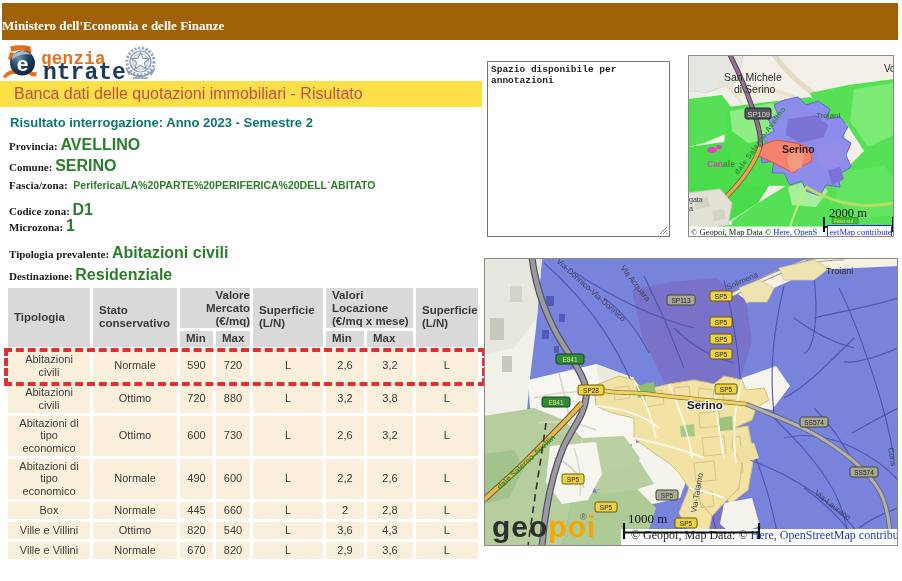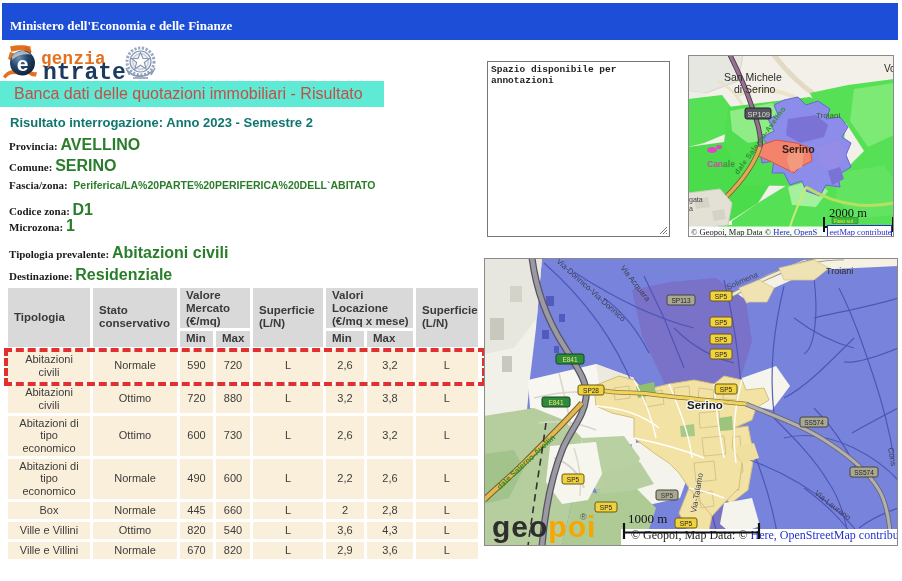--- a/index.html
+++ b/index.html
@@ -1,20 +1,20 @@
 <!DOCTYPE html>
 <html><head>
 <meta charset="utf-8">
 <style>
   html,body{margin:0;padding:0;background:#ffffff;}
   body{width:902px;height:581px;position:relative;overflow:hidden;font-family:"Liberation Sans",sans-serif;}
   .abs{position:absolute;}
-  #topbar{left:2px;top:3px;width:896px;height:37px;background:#1d4ed8;color:#fff;
-    font-family:"Liberation Serif",serif;font-weight:bold;font-size:13px;line-height:46px;padding-left:8px;overflow:hidden;box-sizing:border-box;}
-  #pinkbar{left:0;top:81px;width:384px;height:26px;background:#5eead4;}
+  #topbar{left:2px;top:3px;width:896px;height:37px;background:#a16207;color:#fff;
+    font-family:"Liberation Serif",serif;font-weight:bold;font-size:13px;line-height:46px;overflow:hidden;box-sizing:border-box;}
+  #pinkbar{left:0;top:81px;width:482px;height:26px;background:#fde047;}
   #pinkbar span{position:absolute;left:14px;top:3.5px;font-size:16px;color:#c05048;}
   #heading{left:10px;top:115px;font-size:13px;font-weight:bold;color:#0f766e;}
   .lbl{position:absolute;left:9px;font-family:"Liberation Serif",serif;font-weight:bold;font-size:11px;color:#1a1a1a;}
   .lbl b{font-family:"Liberation Sans",sans-serif;font-weight:bold;font-size:16px;color:#2a7d2a;}
   table{position:absolute;left:5px;top:285px;border-collapse:separate;border-spacing:3px;table-layout:fixed;}
   th,td{box-sizing:border-box;overflow:hidden;}
   th{background:#d9d9d9;font-size:11.5px;font-weight:bold;color:#3a3a3a;text-align:left;padding:0 0 0 6px;line-height:13px;vertical-align:middle;}
   td{background:#faefdb;font-size:11px;color:#3c3c3c;text-align:center;padding:0;line-height:12.3px;vertical-align:middle;}
   #redbox{left:4px;top:348px;width:482px;height:37.5px;border:4px dashed #e22f2f;box-sizing:border-box;}
   #notes{left:487px;top:61px;width:183px;height:176px;border:1px solid #767676;box-sizing:border-box;
@@ -79,21 +79,21 @@
       <col style="width:34px">
 <col style="width:70px">
       <col style="width:38px">
       <col style="width:46px">
       <col style="width:57px">
 </colgroup>
 <tbody>
       <tr style="height:40px;">
  <th rowspan="2">Tipologia</th>
  <th rowspan="2">Stato<br>conservativo</th>
- <th colspan="2" style="vertical-align:top;padding-top:1px;">Valore<br>Mercato<br>(€/mq)</th>
+ <th colspan="2" style="vertical-align:top;padding-top:1px;text-align:right;">Valore<br>Mercato<br>(€/mq)</th>
  <th rowspan="2">Superficie<br>(L/N)</th>
  <th colspan="2" style="vertical-align:top;padding-top:1px;">Valori<br>Locazione<br>(€/mq x mese)</th>
  <th rowspan="2">Superficie<br>(L/N)</th>
 </tr>
 <tr style="height:15.5px;">
  <th>Min</th>
         <th>Max</th>
         <th>Min</th>
         <th>Max</th>
 </tr>

